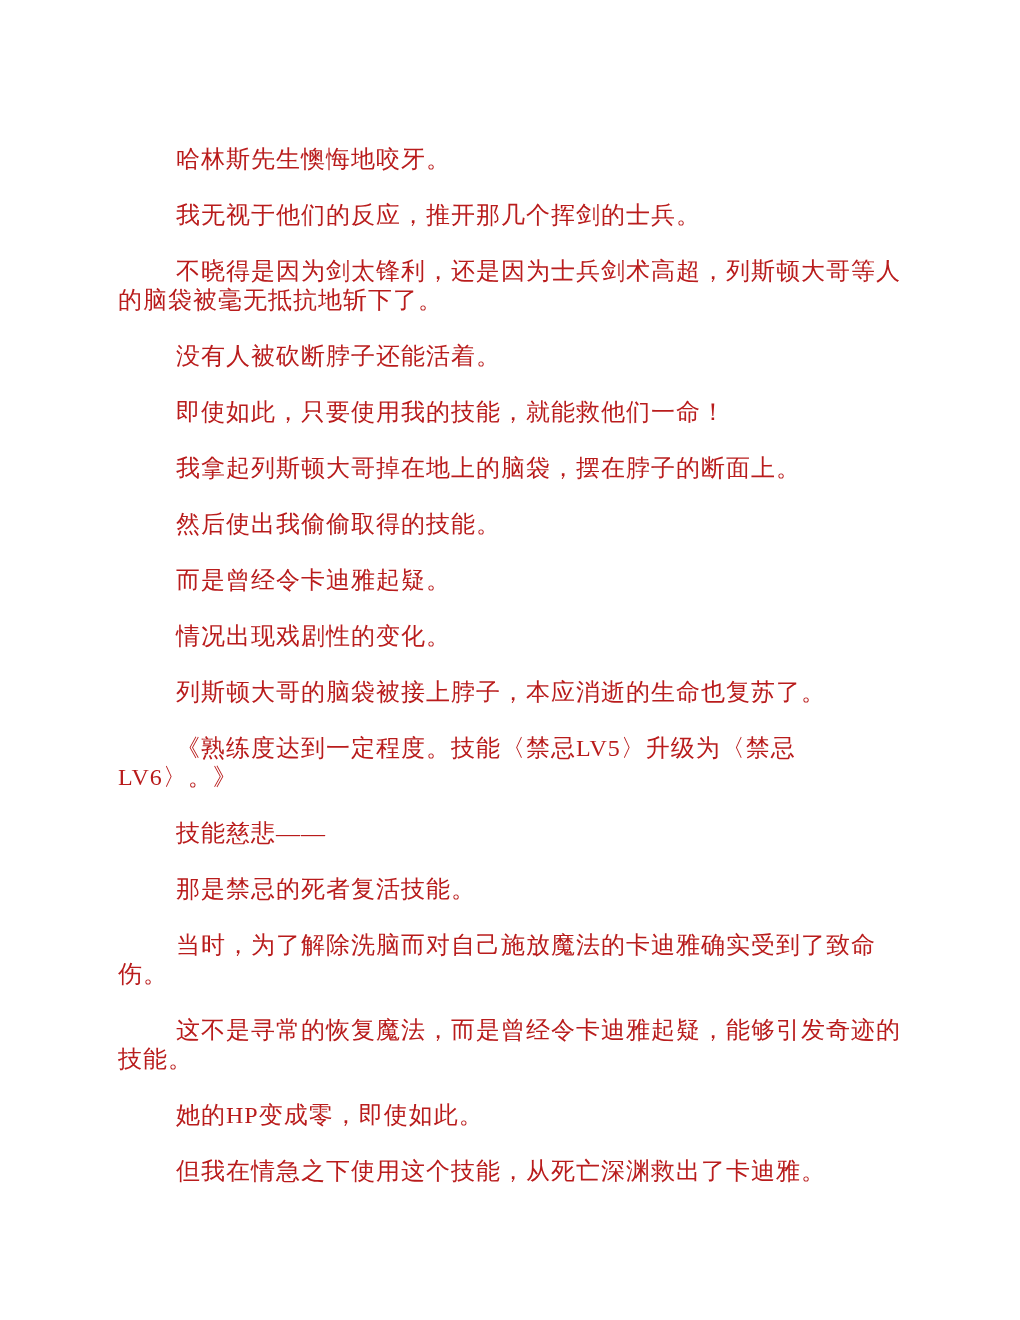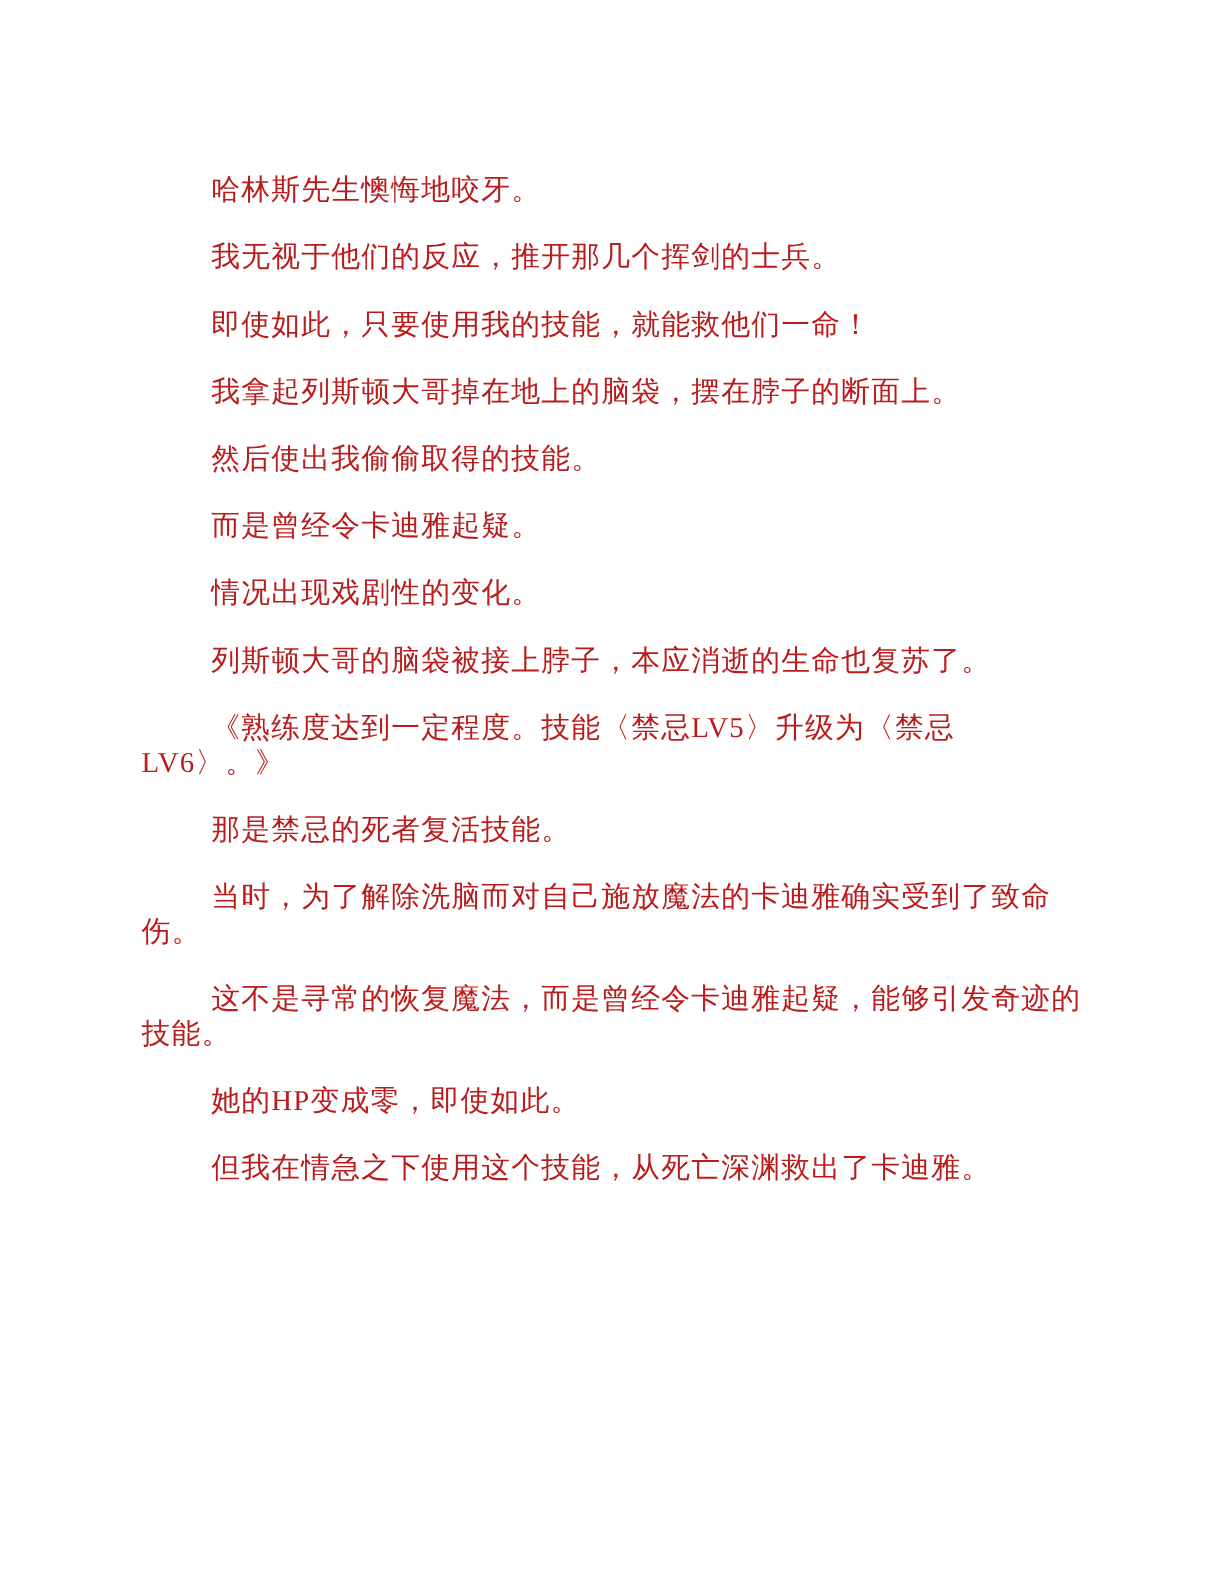--- a/index.html
+++ b/index.html
@@ -28,28 +28,32 @@
     text-indent: 58px;
     white-space: pre; 
   }
 </style>
 </head>
 <body style="background: rgb(255, 255, 255);">
 
 <div class="page" style="color: #b91c1c;">
   <p>哈林斯先生懊悔地咬牙。</p>
   <p>我无视于他们的反应，推开那几个挥剑的士兵。</p>
+  <p>不晓得是因为剑太锋利，还是因为士兵剑术高超，列斯顿大哥等人
+的脑袋被毫无抵抗地斩下了。</p>
+  <p>没有人被砍断脖子还能活着。</p>
   <p>即使如此，只要使用我的技能，就能救他们一命！</p>
   <p>我拿起列斯顿大哥掉在地上的脑袋，摆在脖子的断面上。</p>
   <p>然后使出我偷偷取得的技能。</p>
   <p>而是曾经令卡迪雅起疑。</p>
   <p>情况出现戏剧性的变化。</p>
   <p>列斯顿大哥的脑袋被接上脖子，本应消逝的生命也复苏了。</p>
   <p>《熟练度达到一定程度。技能〈禁忌LV5〉升级为〈禁忌
 LV6〉。》</p>
+  <p>技能慈悲——</p>
   <p>那是禁忌的死者复活技能。</p>
   <p>当时，为了解除洗脑而对自己施放魔法的卡迪雅确实受到了致命
 伤。</p>
   <p>这不是寻常的恢复魔法，而是曾经令卡迪雅起疑，能够引发奇迹的
 技能。</p>
   <p>她的HP变成零，即使如此。</p>
   <p>但我在情急之下使用这个技能，从死亡深渊救出了卡迪雅。</p>
 </div>
 
 </body></html>

